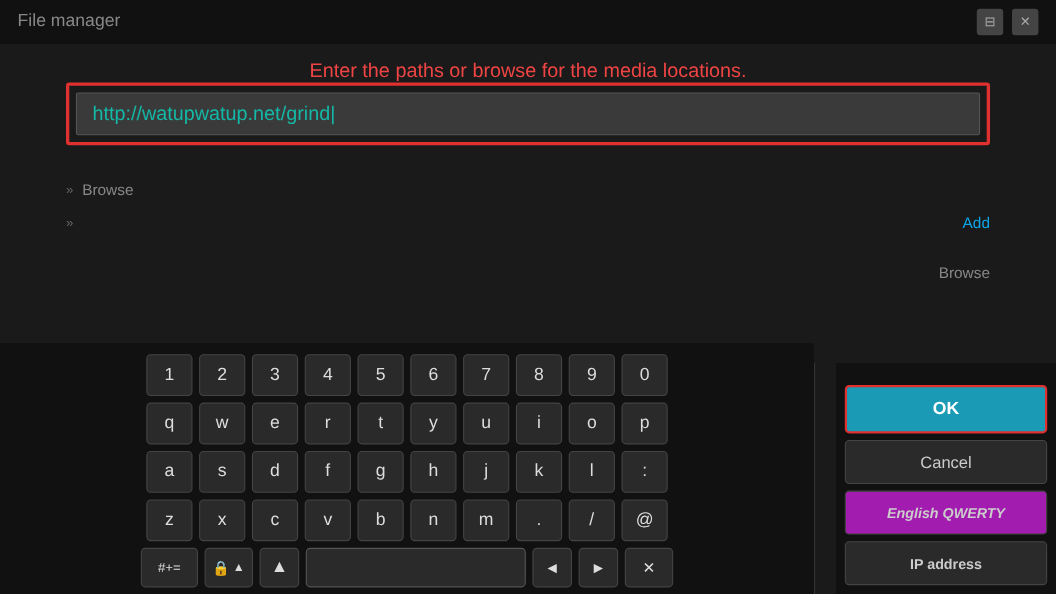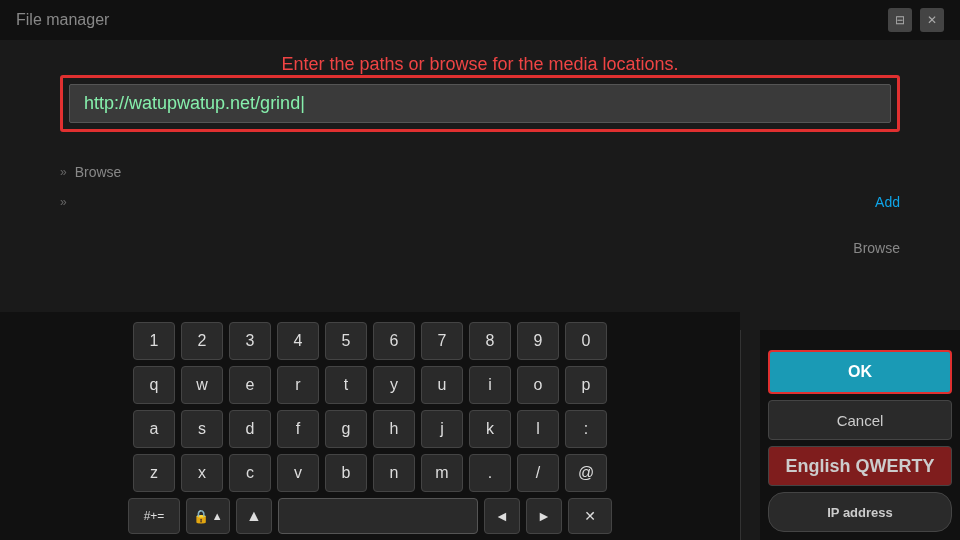--- a/index.html
+++ b/index.html
@@ -57,21 +57,21 @@
       top: 75px; left: 60px; right: 60px;
       border: 3px solid #e03030;
       padding: 6px;
       border-radius: 3px;
       background: #1a1a1a;
     }
     .url-input-field {
       width: 100%;
       background: #3a3a3a;
       border: 1px solid #555;
-      color: #86efac;
+      color: #14b8a6;
       font-size: 18px;
       padding: 8px 14px;
       outline: none;
       border-radius: 2px;
       caret-color: white;
     }
 
     
     .browse-row {
       position: absolute;
@@ -227,35 +227,35 @@
       border: 1px solid #444;
       border-radius: 4px;
       color: #ccc;
       font-size: 15px;
       cursor: pointer;
       display: flex; align-items: center; justify-content: center;
     }
     .btn-keyboard {
       width: 100%;
       height: 40px;
-      background: #7f1d1d;
+      background: #a21caf;
       border: 1px solid #444;
       border-radius: 4px;
       color: #ccc;
-      font-size: 18px;
+      font-size: 13px;
       font-weight: bold;
       cursor: pointer;
-      display: flex; align-items: center; justify-content: center;
+      display: flex; align-items: center; justify-content: center; font-style: italic;
     }
     .btn-ip {
       width: 100%;
       height: 40px;
       background: #2a2a2a;
       border: 1px solid #444;
-      border-radius: 16px;
+      border-radius: 4px;
       color: #ccc;
       font-size: 13px;
       font-weight: bold;
       cursor: pointer;
       display: flex; align-items: center; justify-content: center;
     }
 
     
     .divider-v {
       position: absolute;

